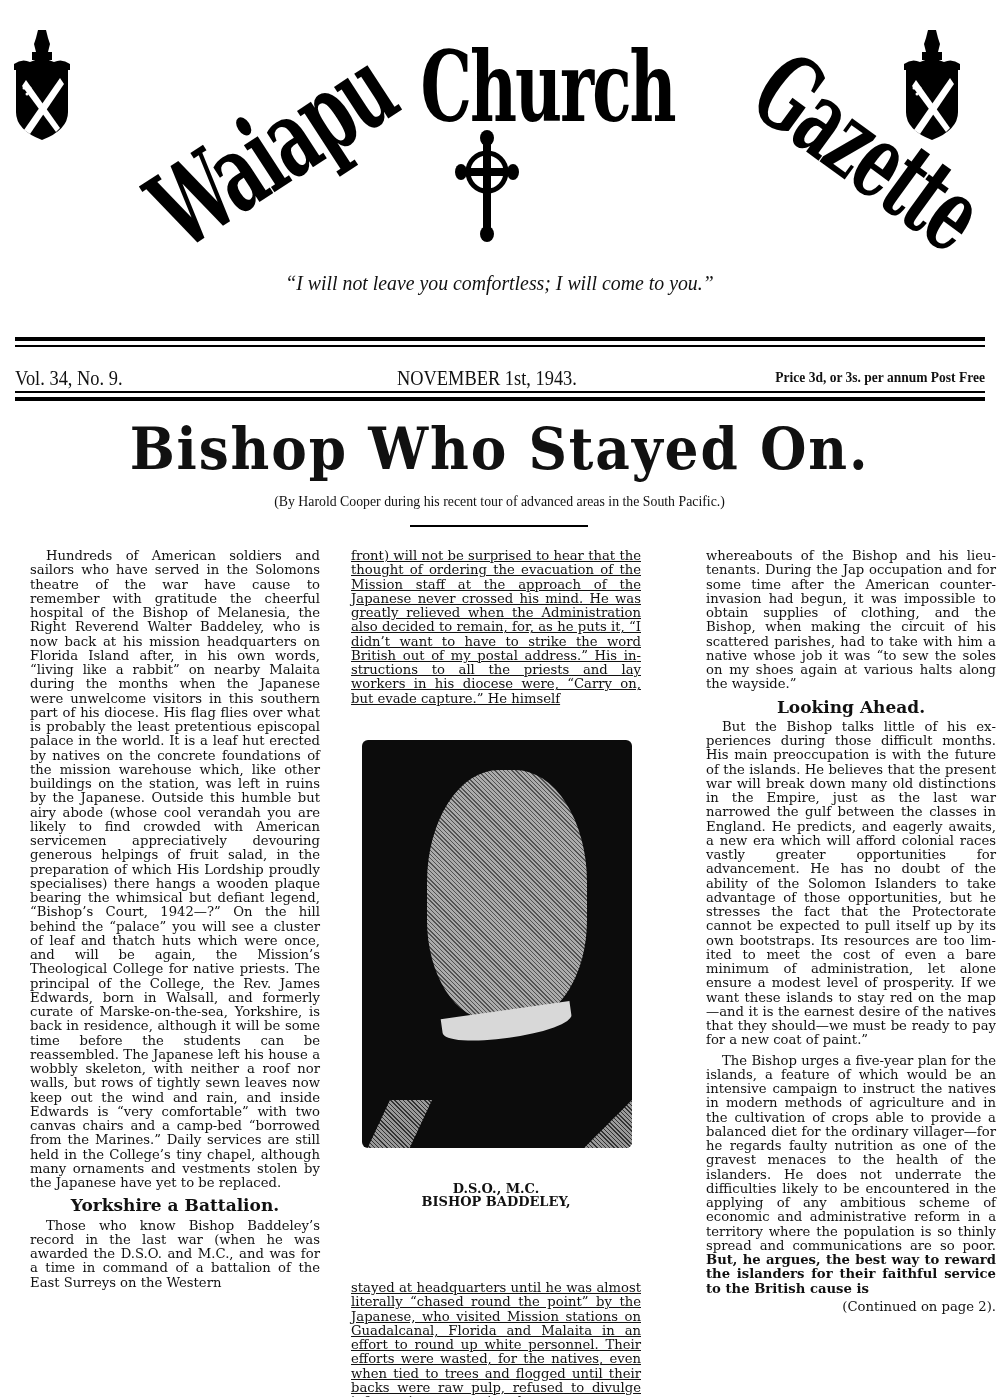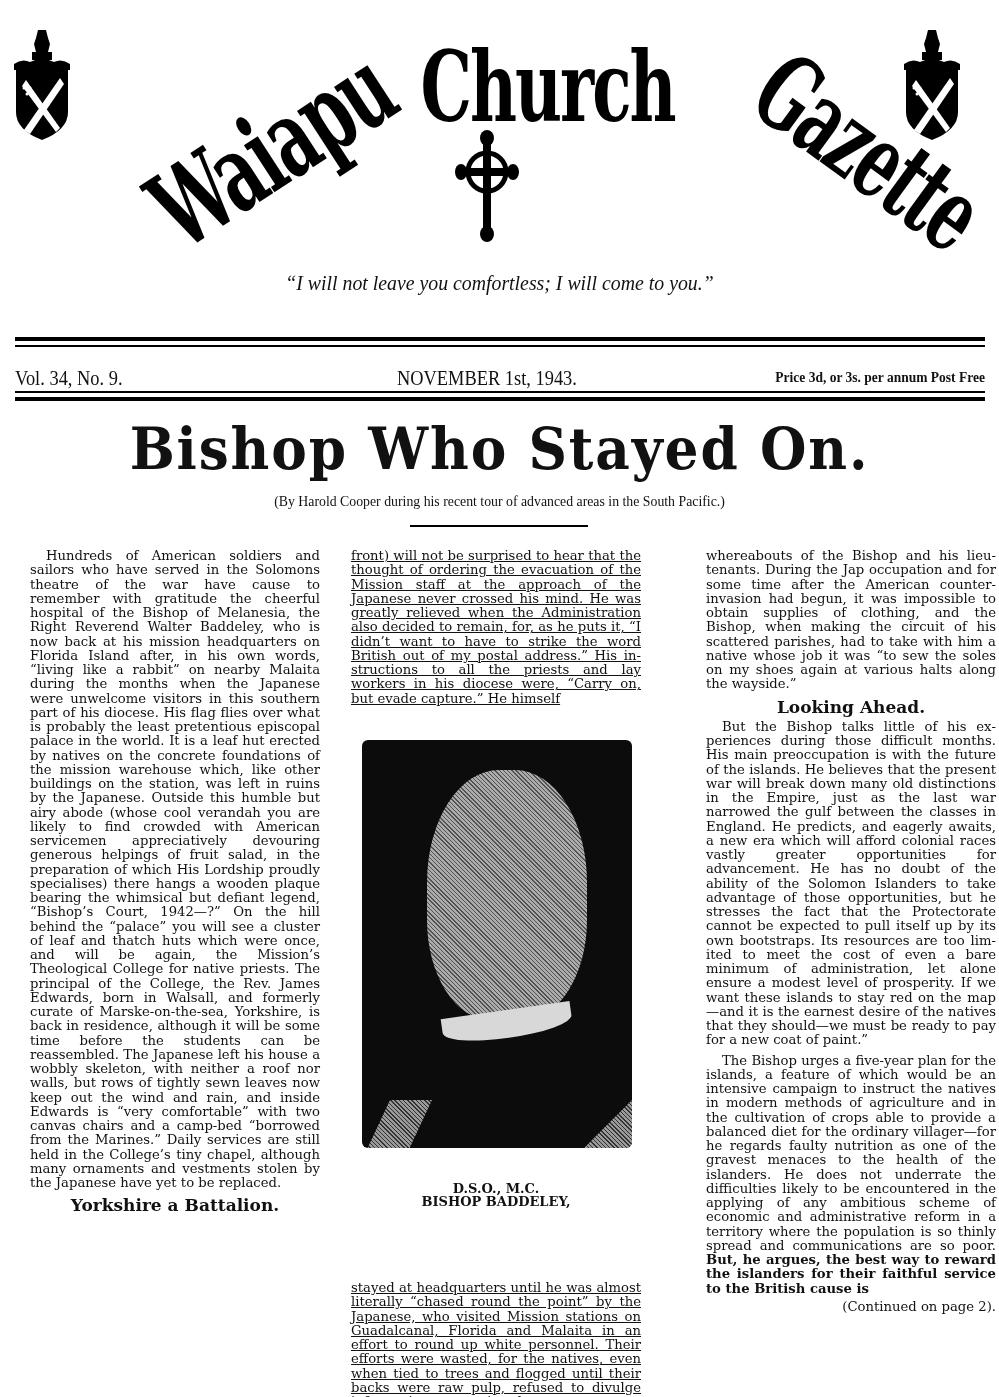--- a/index.html
+++ b/index.html
@@ -154,20 +154,21 @@
 <div class="rule-thin" style="top:391px;"></div>
 <div class="rule-thick" style="top:397px;"></div>
 
 <div class="headline">Bishop Who Stayed On.</div>
 <div class="byline">(By Harold Cooper during his recent tour of advanced areas in the South Pacific.)</div>
 <div class="short-rule"></div>
 
 <div class="col col1">
   <p>Hundreds of American soldiers and sailors who have served in the Solo­mons theatre of the war have cause to remember with gratitude the cheer­ful hospital of the Bishop of Mela­nesia, the Right Reverend Walter Baddeley, who is now back at his mis­sion headquarters on Florida Island after, in his own words, “living like a rabbit” on nearby Malaita during the months when the Japanese were un­welcome visitors in this southern part of his diocese. His flag flies over what is probably the least pretentious epis­copal palace in the world. It is a leaf hut erected by natives on the concrete foundations of the mission warehouse which, like other buildings on the sta­tion, was left in ruins by the Japanese. Outside this humble but airy abode (whose cool verandah you are likely to find crowded with American service­men appreciatively devouring generous helpings of fruit salad, in the prepara­tion of which His Lordship proudly specialises) there hangs a wooden plaque bearing the whimsical but defi­ant legend, “Bishop’s Court, 1942—?” On the hill behind the “palace” you will see a cluster of leaf and thatch huts which were once, and will be again, the Mission’s Theological Col­lege for native priests. The principal of the College, the Rev. James Ed­wards, born in Walsall, and formerly curate of Marske-on-the-sea, Yorkshire, is back in residence, although it will be some time before the students can be reassembled. The Japanese left his house a wobbly skeleton, with neither a roof nor walls, but rows of tightly sewn leaves now keep out the wind and rain, and inside Edwards is “very comfortable” with two canvas chairs and a camp-bed “borrowed from the Marines.” Daily services are still held in the College’s tiny chapel, although many ornaments and vestments stolen by the Japanese have yet to be re­placed.</p>
   <p class="subhead">Yorkshire a Battalion.</p>
+  <p>Those who know Bishop Baddeley’s record in the last war (when he was awarded the D.S.O. and M.C., and was for a time in command of a battalion of the East Surreys on the Western</p>
 </div>
 
 <div class="col col2">
   <p class="noindent">front) will not be surprised to hear that the thought of ordering the evacu­ation of the Mission staff at the ap­proach of the Japanese never crossed his mind. He was greatly relieved when the Administration also decided to remain, for, as he puts it, “I didn’t want to have to strike the word British out of my postal address.” His in­structions to all the priests and lay workers in his diocese were, “Carry on, but evade capture.” He himself</p>
 </div>
 
 <div class="photo">
   <div class="face"></div>
   <div class="collar"></div>
   <div class="shoulder-l"></div>

